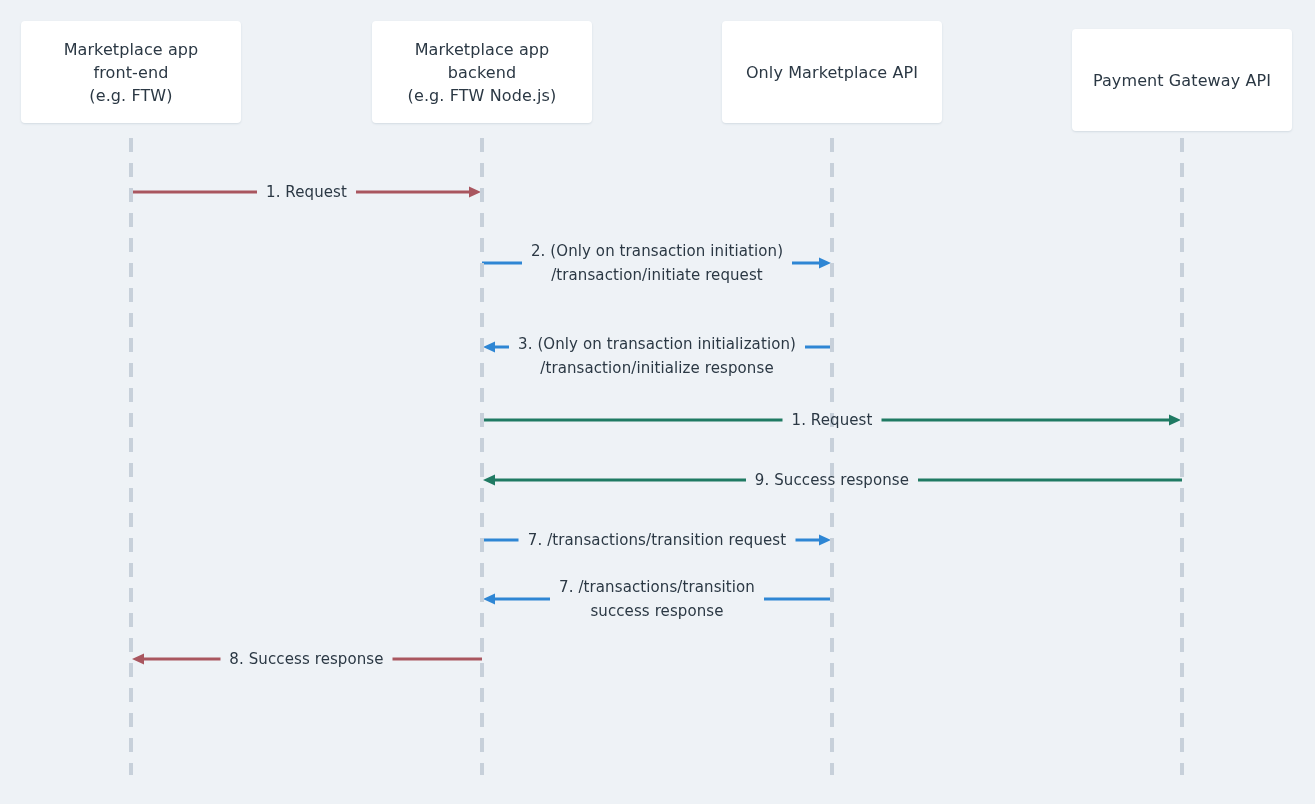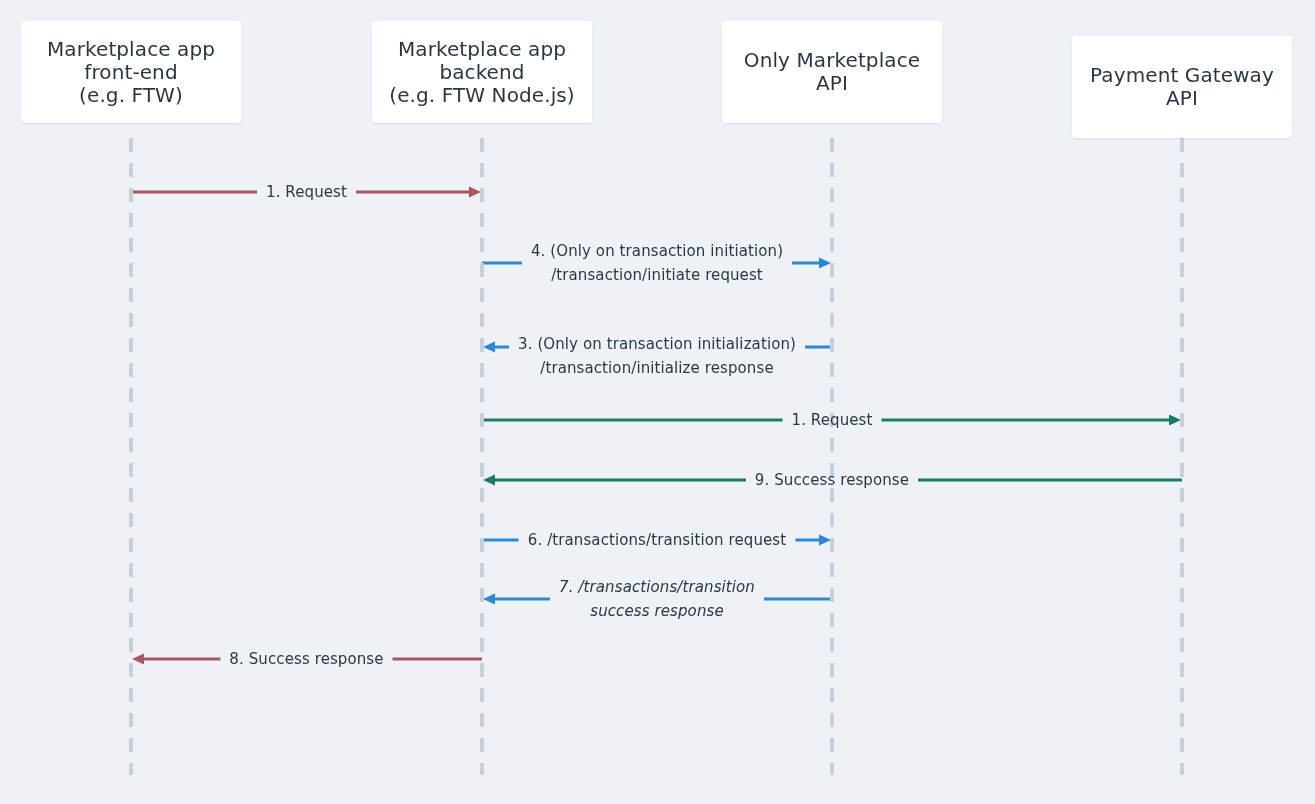--- a/index.html
+++ b/index.html
@@ -27,21 +27,21 @@
     background: #ffffff;
     border-radius: 4px;
     box-shadow: 0 1px 2px rgba(120,140,160,0.22);
     display: flex;
     align-items: center;
     justify-content: center;
     text-align: center;
     box-sizing: border-box;
   }
   .actor-label {
-    font-size: 20px;
+    font-size: 16px;
     line-height: 23px;
     color: #2b3844;
     letter-spacing: 0.1px;
     white-space: pre-line;
     padding: 0 8px;
   }
   .lifeline {
     position: absolute;
     width: 4px;
     background-image: linear-gradient(
@@ -130,30 +130,30 @@
 (e.g. FTW)</div>
       </div>
       <div class="actor-box" style="left: 372px; top: 21px; width: 220px; height: 102px;">
         <div class="actor-label">Marketplace app
 backend
 (e.g. FTW Node.js)</div>
       </div>
       <div class="actor-box" style="left: 722px; top: 21px; width: 220px; height: 102px;">
         <div class="actor-label">Only Marketplace API</div>
       </div>
-      <div class="actor-box" style="left: 1072px; top: 36px; width: 220px; height: 102px;">
+      <div class="actor-box" style="left: 1072px; top: 29px; width: 220px; height: 102px;">
         <div class="actor-label">Payment Gateway API</div>
       </div>
     </div>
   <div id="msg-labels">
       <div class="msg-label" style="left: -23.5px; width: 660px; top: 180px;">1. Request</div>
-      <div class="msg-label" style="left: 327px; width: 660px; top: 239px;">4. (Only on transaction initiation)
+      <div class="msg-label" style="left: 327px; width: 660px; top: 239px;">2. (Only on transaction initiation)
 /transaction/initiate request</div>
       <div class="msg-label" style="left: 327px; width: 660px; top: 332px;">3. (Only on transaction initialization)
 /transaction/initialize response</div>
       <div class="msg-label" style="left: 502px; width: 660px; top: 408px;">1. Request</div>
       <div class="msg-label" style="left: 502px; width: 660px; top: 468px;">9. Success response</div>
-      <div class="msg-label" style="left: 327px; width: 660px; top: 528px;">6. /transactions/transition request</div>
-      <div class="msg-label" style="left: 327px; width: 660px; top: 575px; font-style: italic;">7. /transactions/transition
+      <div class="msg-label" style="left: 327px; width: 660px; top: 528px;">7. /transactions/transition request</div>
+      <div class="msg-label" style="left: 327px; width: 660px; top: 575px;">7. /transactions/transition
 success response</div>
       <div class="msg-label" style="left: -23.5px; width: 660px; top: 647px;">8. Success response</div>
     </div>
 </div>
 
 </body></html>

